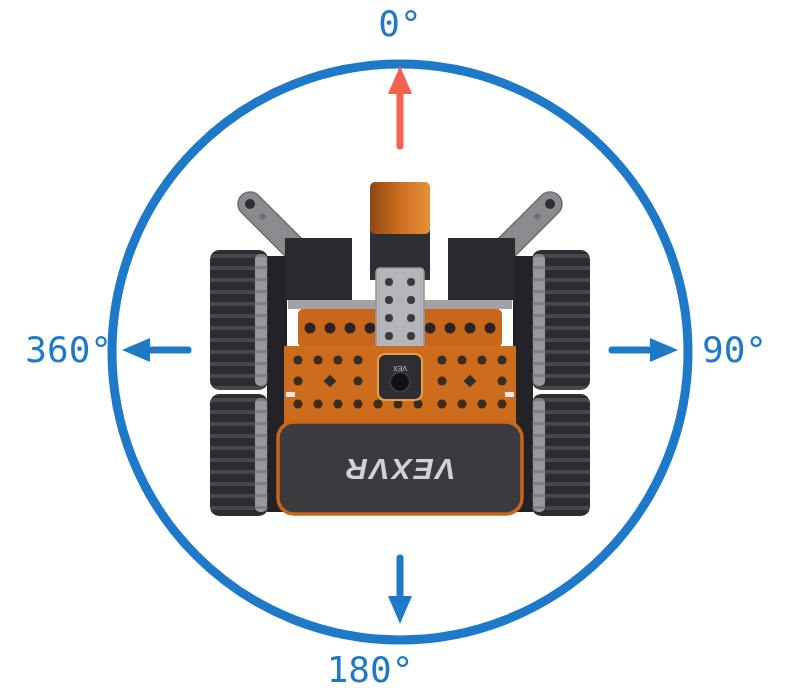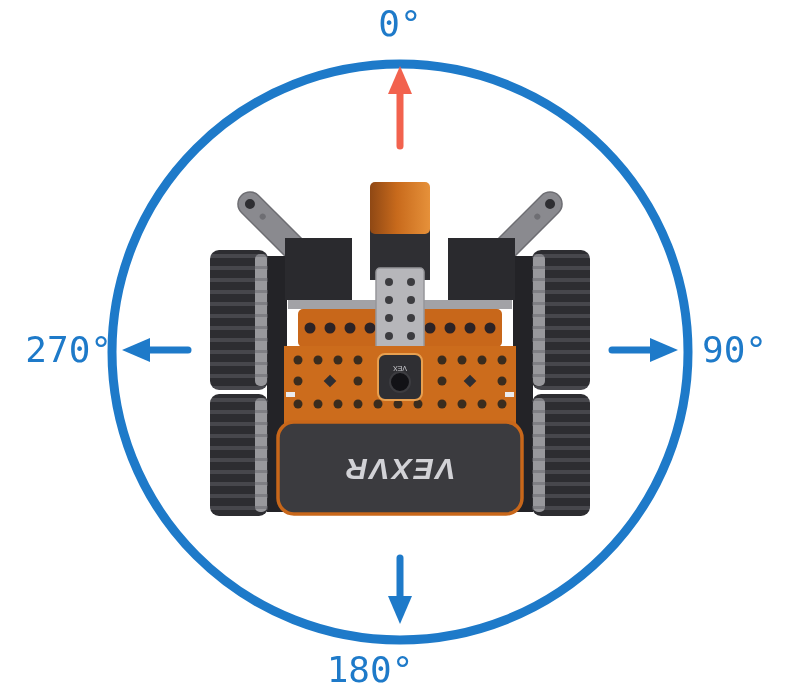--- a/index.html
+++ b/index.html
@@ -169,15 +169,15 @@
       <g>
         <rect x="68" y="240" width="244" height="92" rx="16" fill="#3b3b3f" stroke="#c8671a" stroke-width="3.5"></rect>
         <text transform="translate(190,277) rotate(180)" text-anchor="middle" font-size="30" font-style="italic" font-weight="bold" letter-spacing="2" fill="#d2d2d6" font-family="Liberation Sans, sans-serif">VEXVR</text>
       </g>
     </g>
   </svg>
 
   <div class="deg deg-top">0°</div>
   <div class="deg deg-right">90°</div>
   <div class="deg deg-bottom">180°</div>
-  <div class="deg deg-left">270°</div>
+  <div class="deg deg-left">360°</div>
 
 </div>
 
 </body></html>

